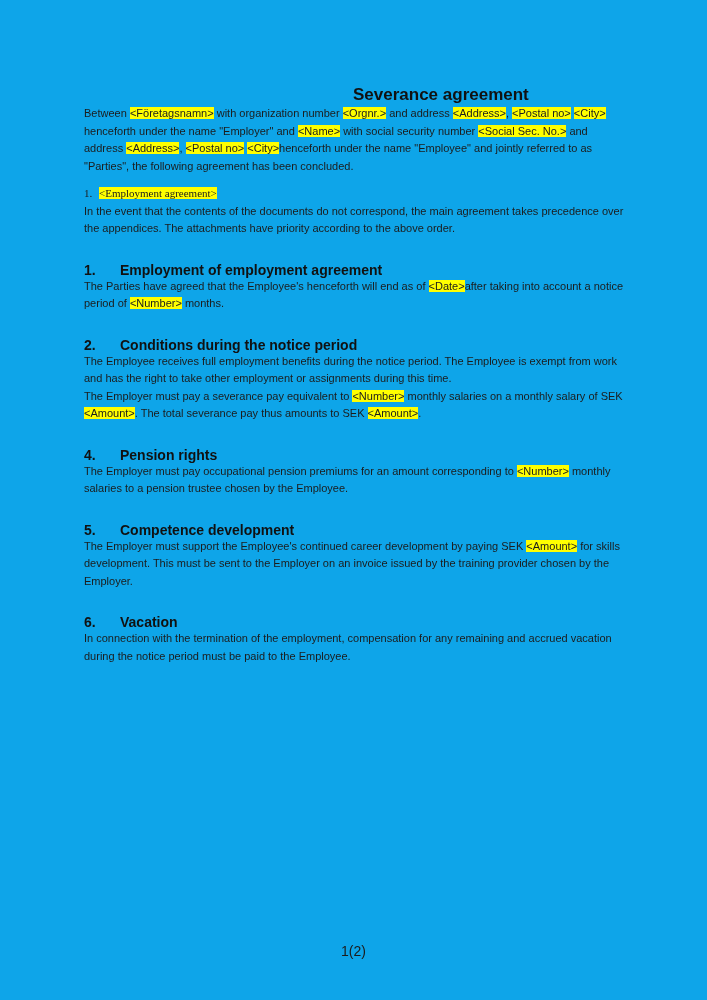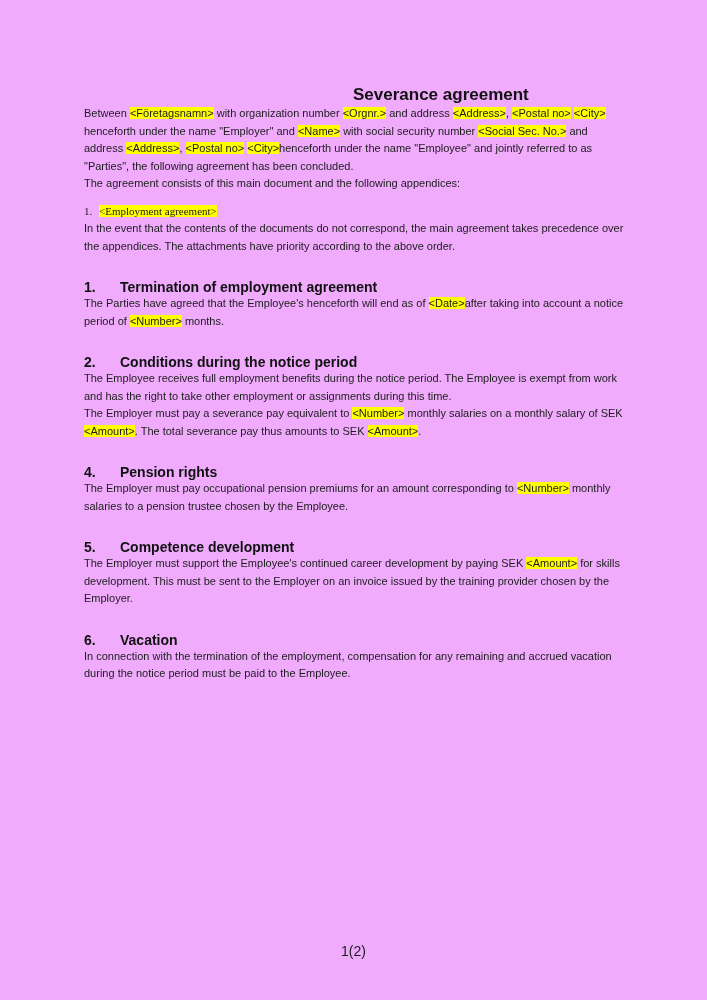--- a/index.html
+++ b/index.html
@@ -1,20 +1,20 @@
 <!DOCTYPE html>
 <html><head>
 <meta charset="utf-8">
 <style>
   html, body { margin: 0; padding: 0; background: #ffffff; }
   .page {
     position: relative;
     width: 707px;
     height: 1000px;
-    background: #f0abfc;
+    background: #0ea5e9;
     font-family: "Liberation Sans", "DejaVu Sans", sans-serif;
     color: #1c1c1c;
     overflow: hidden;
   }
   .content { position: absolute; left: 84px; top: 0; width: 540px; }
   .doc-title {
     margin: 85px 0 0 269px;
     font-size: 17px;
     font-weight: 700;
     line-height: 20px;
@@ -46,30 +46,29 @@
 </head>
 <body>
 
 <div class="page">
   <div class="content">
 
     <div class="doc-title">Severance agreement</div>
 
     <p class="body intro"><span>Between </span><span class="hl">&lt;Företagsnamn&gt;</span><span> with organization number </span><span class="hl">&lt;Orgnr.&gt;</span><span> and address </span><span class="hl">&lt;Address&gt;</span><span>, </span><span class="hl">&lt;Postal no&gt;</span><span> </span><span class="hl">&lt;City&gt;</span><span> henceforth under the name "Employer" and </span><span class="hl">&lt;Name&gt;</span><span> with social security number </span><span class="hl">&lt;Social Sec. No.&gt;</span><span> and address </span><span class="hl">&lt;Address&gt;</span><span>, </span><span class="hl">&lt;Postal no&gt;</span><span> </span><span class="hl">&lt;City&gt;</span><span>henceforth under the name "Employee" and jointly referred to as "Parties", the following agreement has been concluded.</span></p>
 
-    <p class="body append-intro">The agreement consists of this main document and the following appendices:</p>
 
     <div class="list-item">
       <span class="list-num">1.</span><span><span class="hl">&lt;Employment agreement&gt;</span></span>
     </div>
 
     <p class="body append-note">In the event that the contents of the documents do not correspond, the main agreement takes precedence over the appendices. The attachments have priority according to the above order.</p>
 
     <div class="heading sec-heading">
-      <span class="sec-num">1.</span><span>Termination of employment agreement</span>
+      <span class="sec-num">1.</span><span>Employment of employment agreement</span>
     </div>
     <p class="body sec-body"><span>The Parties have agreed that the Employee's henceforth will end as of </span><span class="hl">&lt;Date&gt;</span><span>after taking into account a notice period of </span><span class="hl">&lt;Number&gt;</span><span> months.</span></p>
 
     <div class="heading sec-heading">
       <span class="sec-num">2.</span><span>Conditions during the notice period</span>
     </div>
     <p class="body sec-body"><span>The Employee receives full employment benefits during the notice period. The Employee is exempt from work and has the right to take other employment or assignments during this time.</span></p>
 
     <p class="body sec-body"><span>The Employer must pay a severance pay equivalent to </span><span class="hl">&lt;Number&gt;</span><span> monthly salaries on a monthly salary of SEK </span><span class="hl">&lt;Amount&gt;</span><span>. The total severance pay thus amounts to SEK </span><span class="hl">&lt;Amount&gt;</span><span>.</span></p>
 

